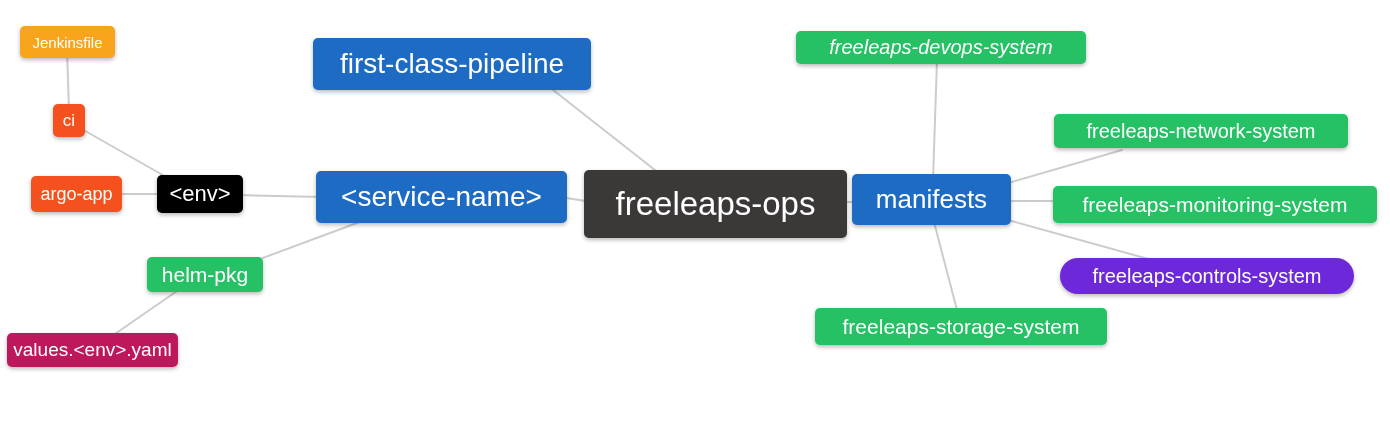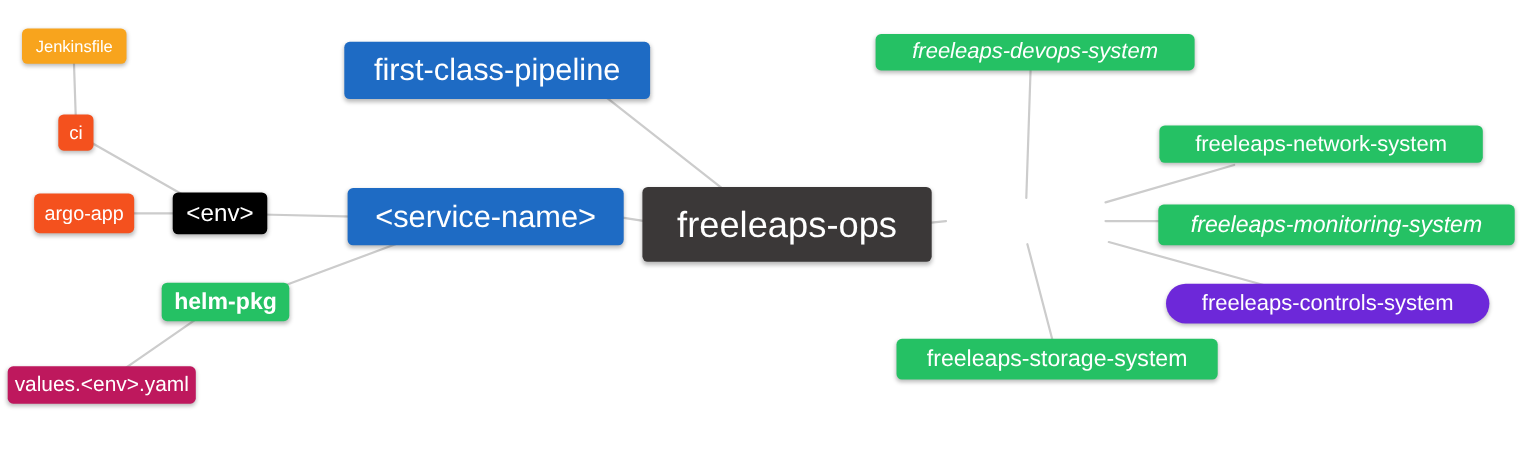--- a/index.html
+++ b/index.html
@@ -76,24 +76,25 @@
     <line x1="1005" y1="184" x2="1122" y2="150" style="stroke: rgb(204, 204, 204);"></line>
     <line x1="1005" y1="201" x2="1058" y2="201" style="stroke: rgb(204, 204, 204);"></line>
     <line x1="1008" y1="220" x2="1152" y2="260" style="stroke: rgb(204, 204, 204);"></line>
     <line x1="934" y1="222" x2="957" y2="310" style="stroke: rgb(204, 204, 204);"></line>
   </svg>
 
   <div class="node n-jenkinsfile" style="background: rgb(248, 164, 29);">Jenkinsfile</div>
   <div class="node n-ci" style="background: rgb(244, 81, 30);">ci</div>
   <div class="node n-argo-app" style="background: rgb(244, 81, 30);">argo-app</div>
   <div class="node n-env" style="background: #000000;">&lt;env&gt;</div>
-  <div class="node n-helm-pkg" style="background: rgb(37, 193, 100); font-weight: bold;">helm-pkg</div>
+  <div class="node n-helm-pkg" style="background: rgb(37, 193, 100);">helm-pkg</div>
   <div class="node n-values" style="background: #be185d;">values.&lt;env&gt;.yaml</div>
   <div class="node n-pipeline" style="background: rgb(30, 107, 196);">first-class-pipeline</div>
   <div class="node n-service" style="background: rgb(30, 107, 196);">&lt;service-name&gt;</div>
   <div class="node n-ops" style="background: rgb(59, 56, 56);">freeleaps-ops</div>
+  <div class="node n-manifests" style="background: rgb(30, 107, 196);">manifests</div>
   <div class="node n-devops" style="background: rgb(37, 193, 100); font-style: italic;">freeleaps-devops-system</div>
   <div class="node n-network" style="background: rgb(37, 193, 100);">freeleaps-network-system</div>
-  <div class="node n-monitoring" style="background: rgb(37, 193, 100); font-style: italic;">freeleaps-monitoring-system</div>
+  <div class="node n-monitoring" style="background: rgb(37, 193, 100);">freeleaps-monitoring-system</div>
   <div class="node n-controls" style="background: #6d28d9; border-radius: 18px;">freeleaps-controls-system</div>
   <div class="node n-storage" style="background: rgb(37, 193, 100);">freeleaps-storage-system</div>
 
 </div>
 
 </body></html>

